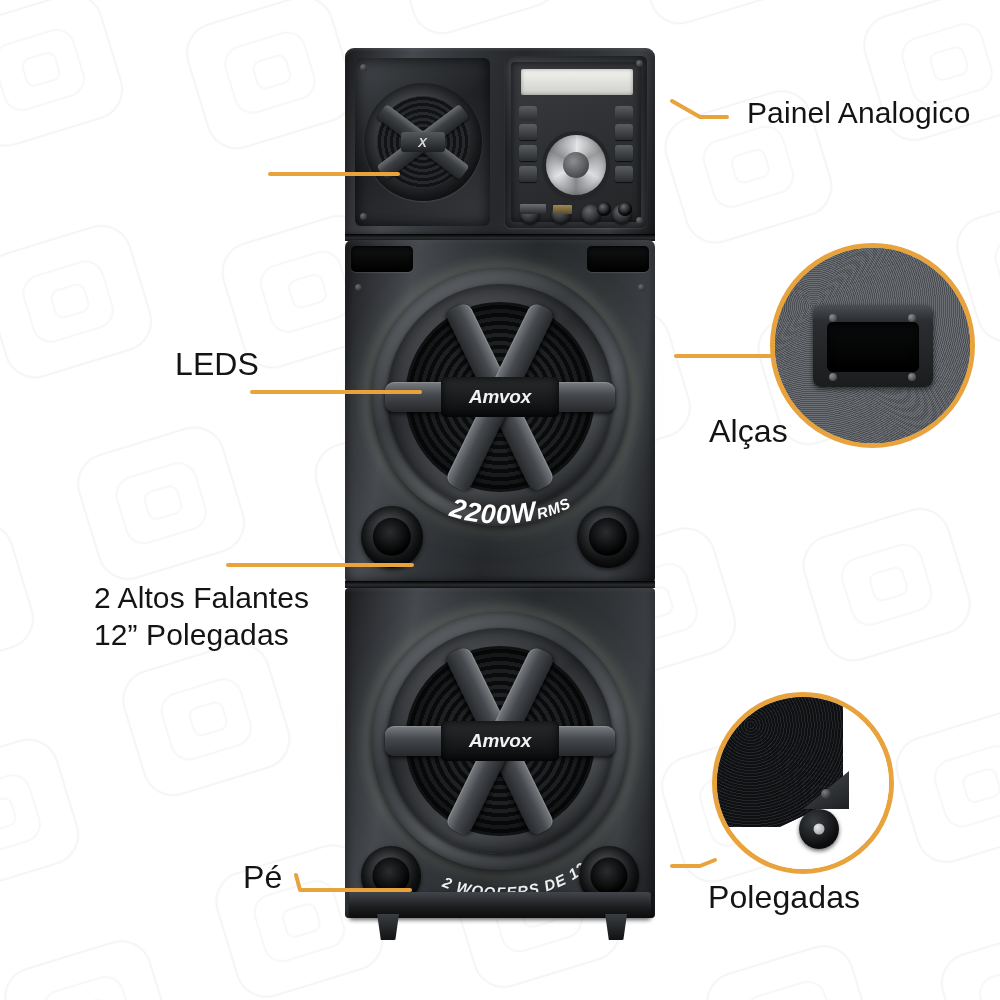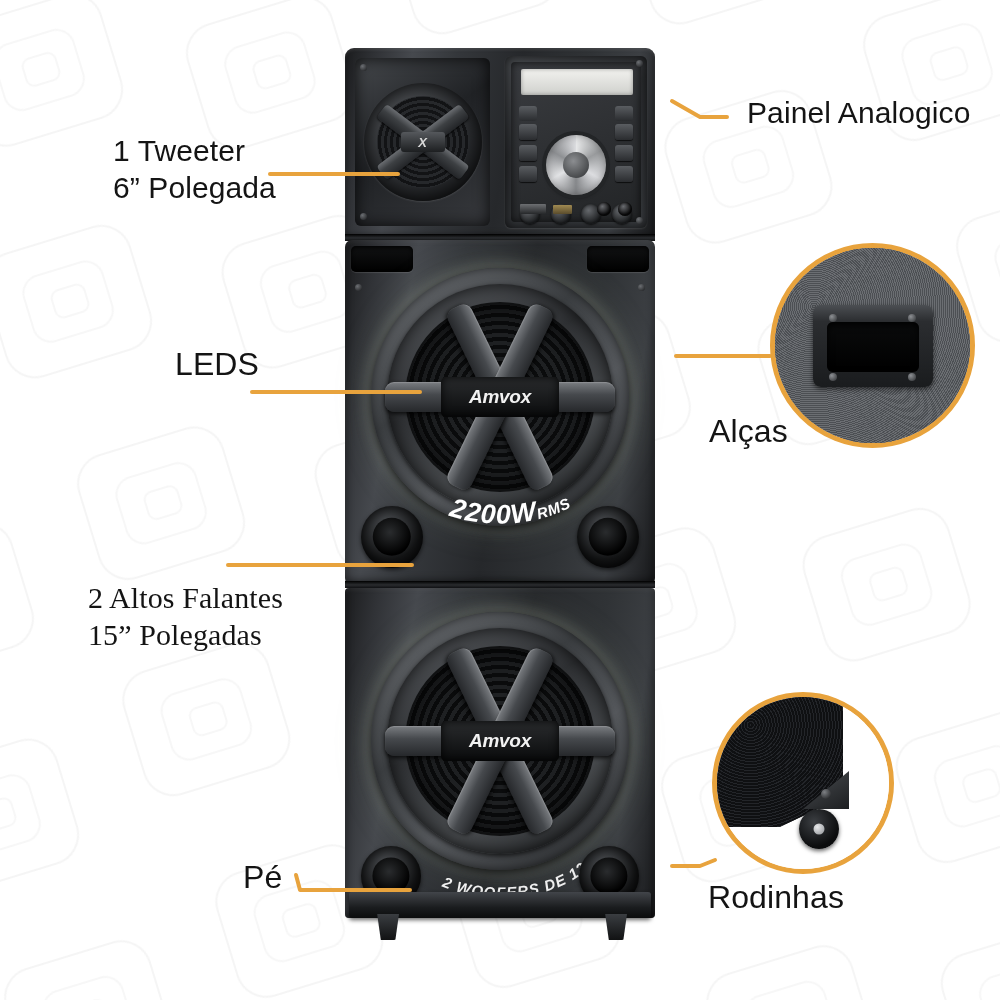--- a/index.html
+++ b/index.html
@@ -402,43 +402,39 @@
       <line x1="270" y1="174" x2="398" y2="174"></line>
       <polyline points="727,117 700,117 672,101"></polyline>
       <line x1="252" y1="392" x2="420" y2="392"></line>
       <polyline points="676,356 700,356 770,356"></polyline>
       <line x1="228" y1="565" x2="412" y2="565"></line>
       <polyline points="296,875 300,890 410,890"></polyline>
       <polyline points="672,866 700,866 715,860"></polyline>
     </g>
   </svg>
 
-  <div class="label" style="left:113px;top:133px;">
-    <div>1 Tweeter</div>
-    <div>6” Polegada</div>
-  </div>
 
   <div class="label" style="left:733px;top:95px;margin-left:14px;">
     <div>Painel Analogico</div>
   </div>
 
   <div class="label big" style="left:175px;top:345px;">
     <div>LEDS</div>
   </div>
 
   <div class="label big" style="left:693px;top:412px;margin-left:16px;">
     <div>Alças</div>
   </div>
 
-  <div class="label" style="left:88px;top:580px;font-family:Liberation Serif, serif;">
+  <div class="label" style="left:94px;top:580px;">
     <div>2 Altos Falantes</div>
-    <div>15” Polegadas</div>
+    <div>12” Polegadas</div>
   </div>
 
   <div class="label big" style="left:243px;top:858px;">
     <div>Pé</div>
   </div>
 
   <div class="label big" style="left:708px;top:878px;">
-    <div>Rodinhas</div>
+    <div>Polegadas</div>
   </div>
 
 </div>
 
 </body></html>

